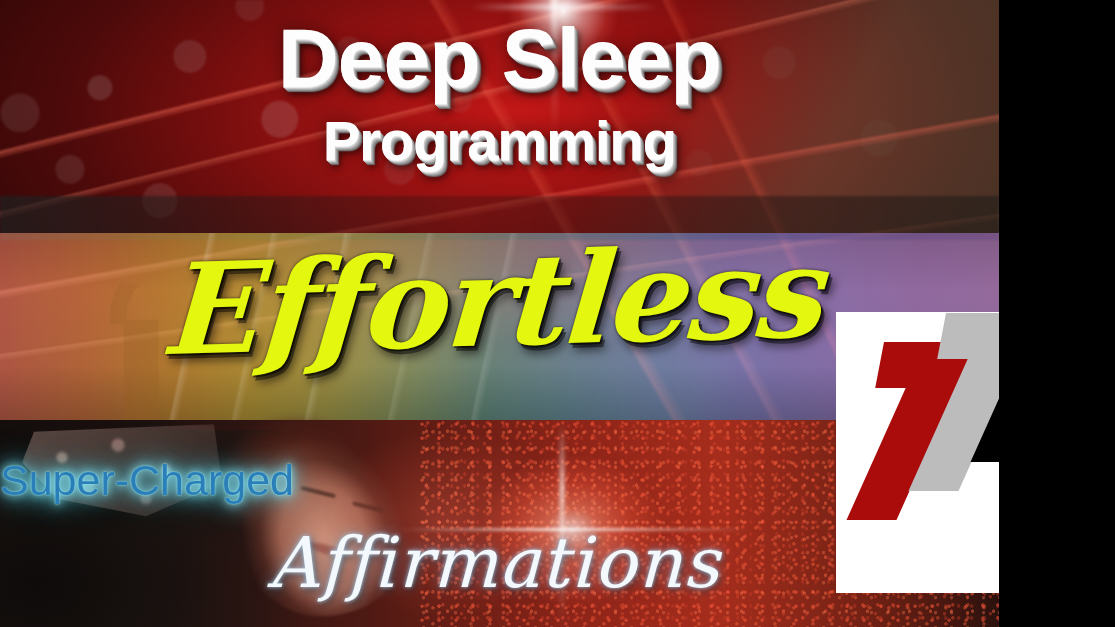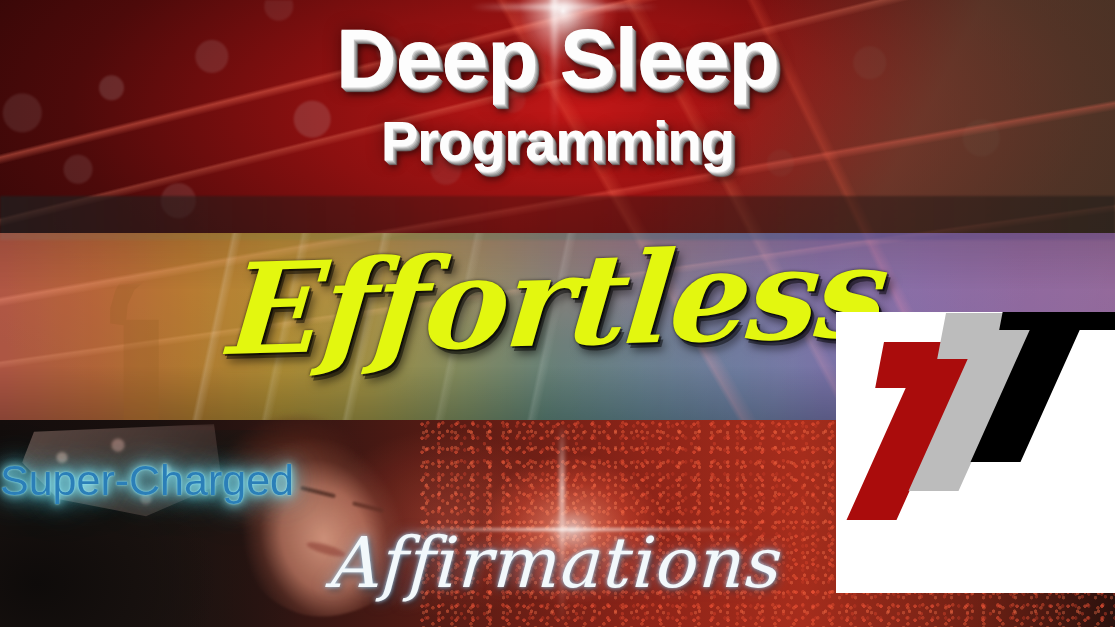--- a/index.html
+++ b/index.html
@@ -1,21 +1,21 @@
 <!DOCTYPE html>
 <html><head>
 <meta charset="utf-8">
 <title>Deep Sleep Programming - Effortless</title>
 <style>
   html,body{margin:0;padding:0;background:#000;}
   body{font-family:"Liberation Sans", sans-serif;}
 
   #thumb{
     position:relative;
-    width:1115px;height:627px;
+    width:999px;height:627px;
     overflow:hidden;
     background:#2a0707;
     user-select:none;
   }
 
   
   .layer{position:absolute;inset:0;pointer-events:none;}
 
   
   .bg-base{

